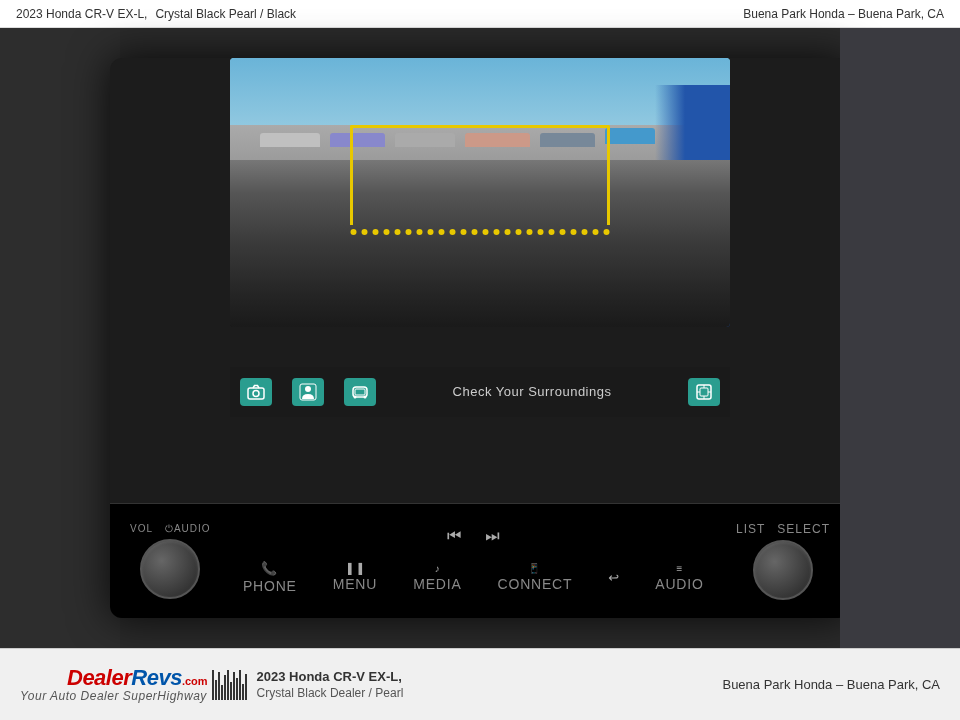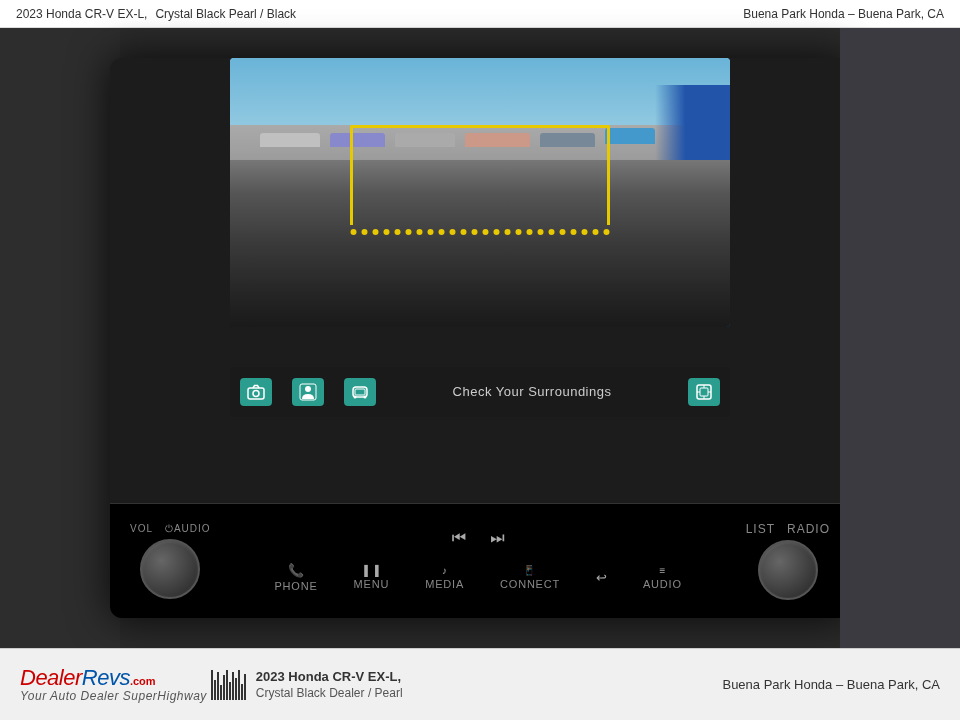--- a/index.html
+++ b/index.html
@@ -257,21 +257,21 @@
       cursor: pointer;
       padding: 4px 8px;
     }
 
     .menu-btn-icon {
       color: #aaa;
       font-size: 13px;
     }
 
     .menu-btn-label {
-      font-size: 11px;
+      font-size: 14px;
       color: #888;
       letter-spacing: 0.8px;
     }
 
     
     .right-controls {
       display: flex;
       flex-direction: column;
       align-items: center;
       gap: 4px;
@@ -305,25 +305,26 @@
     }
 
     
     .dealer-revs-logo {
       display: flex;
       flex-direction: column;
       align-items: flex-start;
     }
     .logo-main {
       font-size: 22px;
-      font-weight: 400;
+      font-weight: 700;
       color: #cc0000;
       font-style: italic;
       letter-spacing: -0.5px;
       line-height: 1;
+      margin-left: 47px;
     }
     .logo-main span {
       color: #0055aa;
     }
     .logo-sub {
       font-size: 12px;
       color: #555;
       letter-spacing: 0.5px;
       font-style: italic;
     }
@@ -546,21 +547,21 @@
           <div class="menu-btn">
             <div class="menu-btn-icon" style="font-size:10px;">≡</div>
             <div class="menu-btn-label">AUDIO</div>
           </div>
         </div>
       </div>
 
       <div class="right-controls">
         <div class="right-labels">
           <span>LIST</span>
-          <span>RADIO</span>
+          <span>SELECT</span>
         </div>
         <div class="knob"></div>
       </div>
     </div>
   </div>
 </div>
 
 <div id="bottom-footer">
   <div class="footer-left">
     <div class="logo-wrapper">

